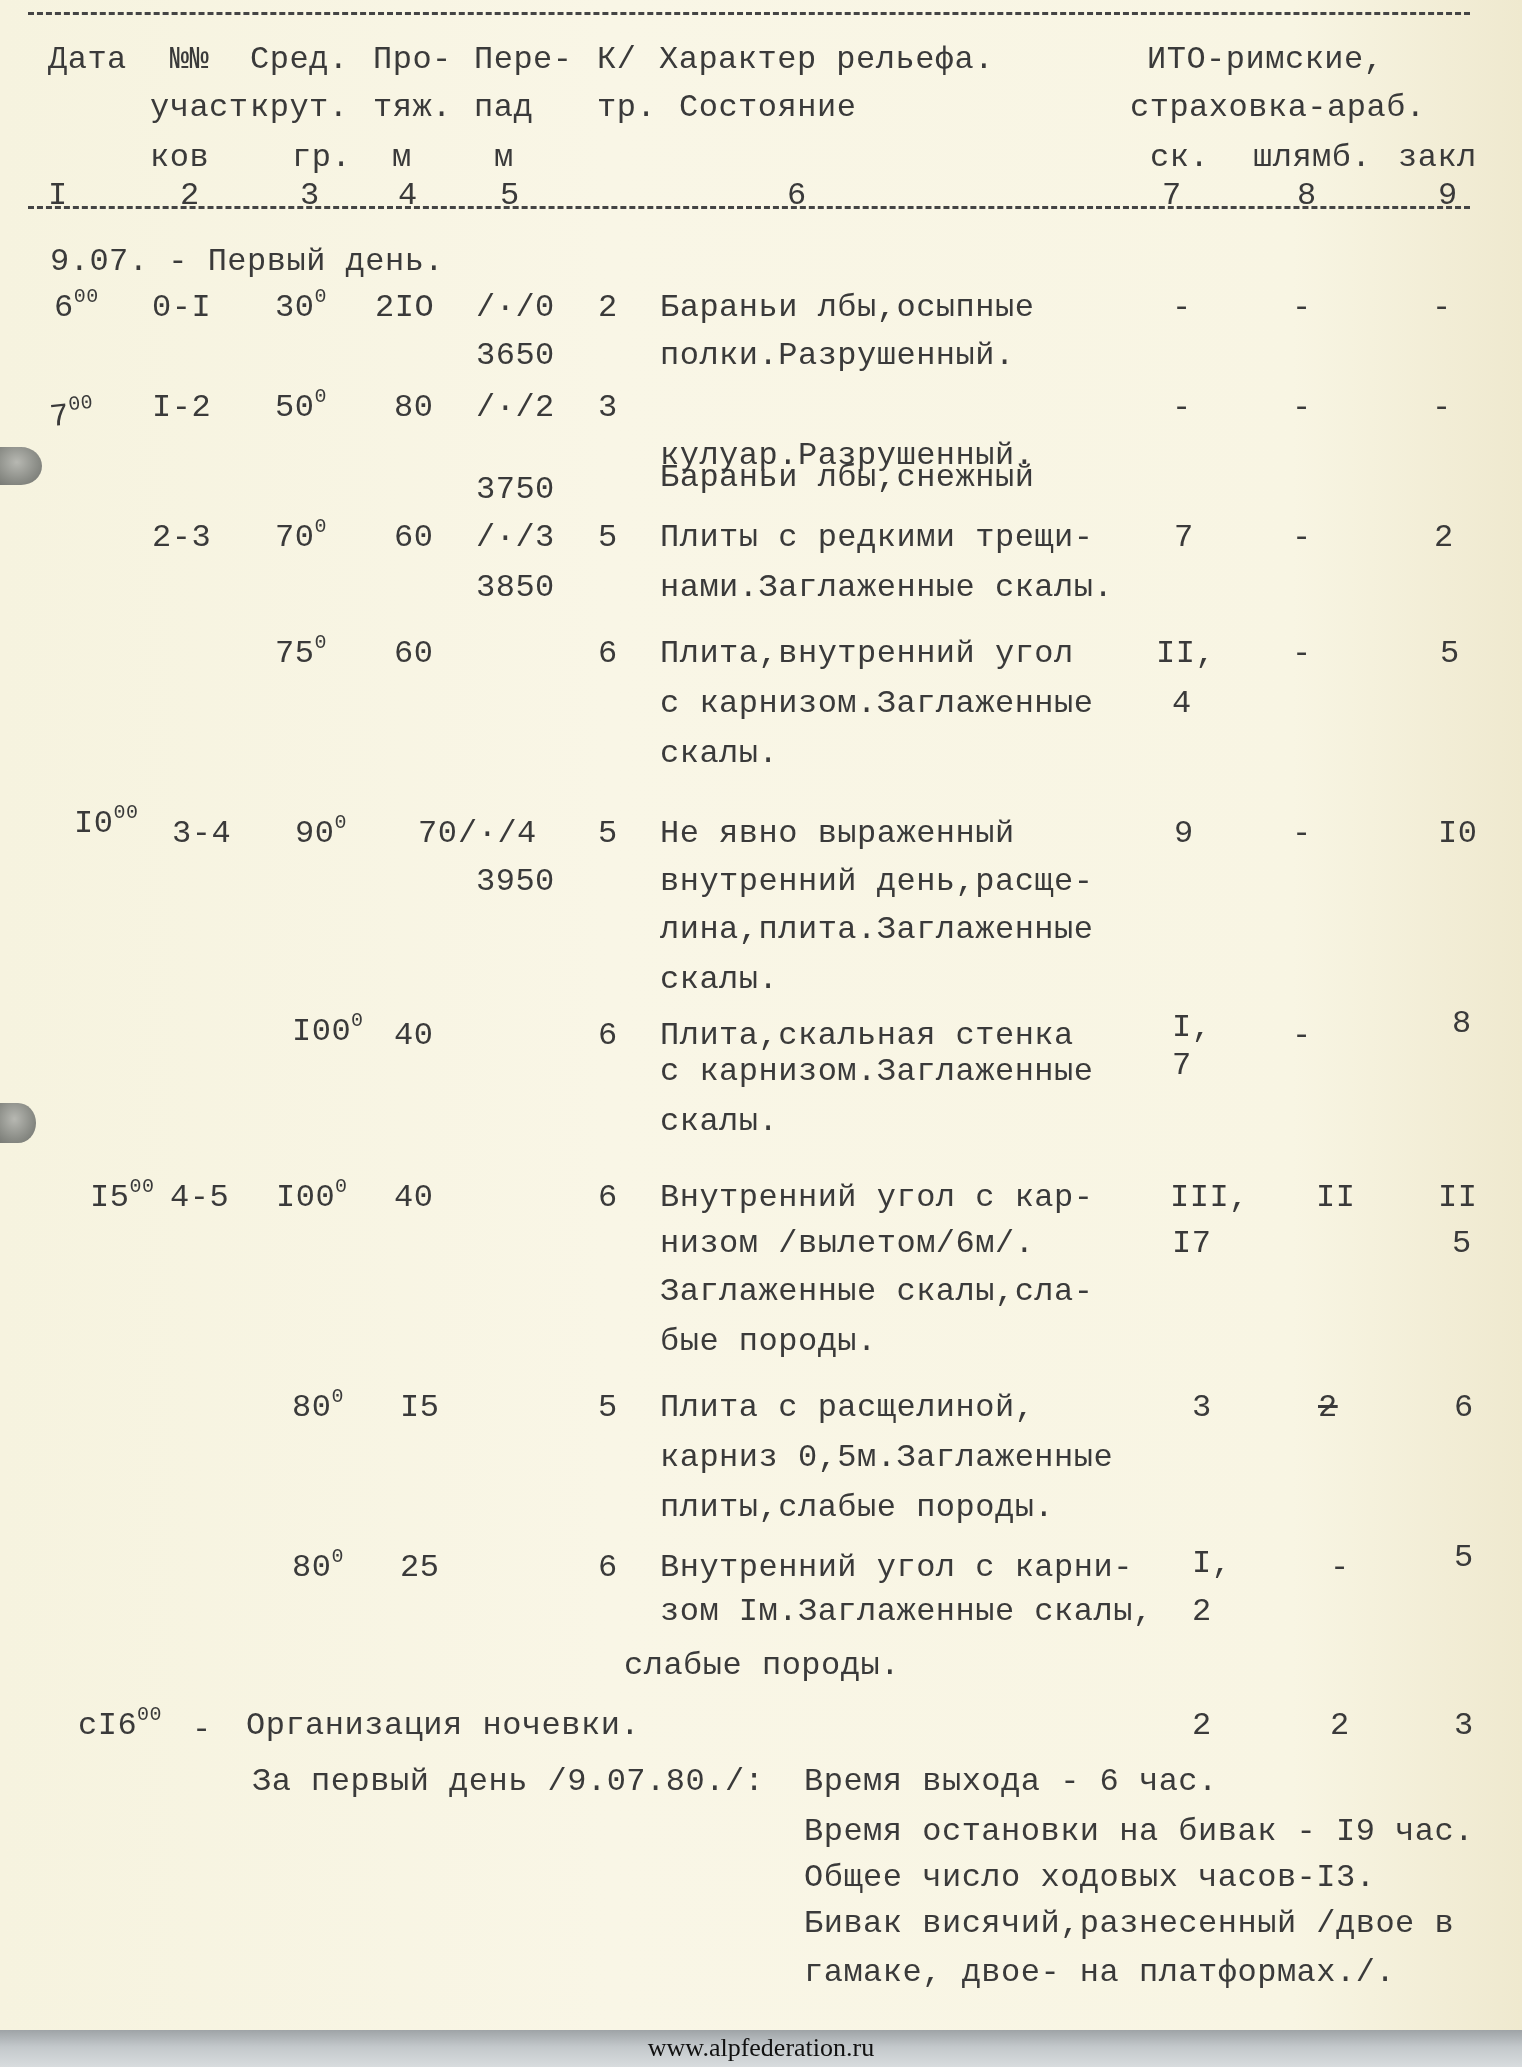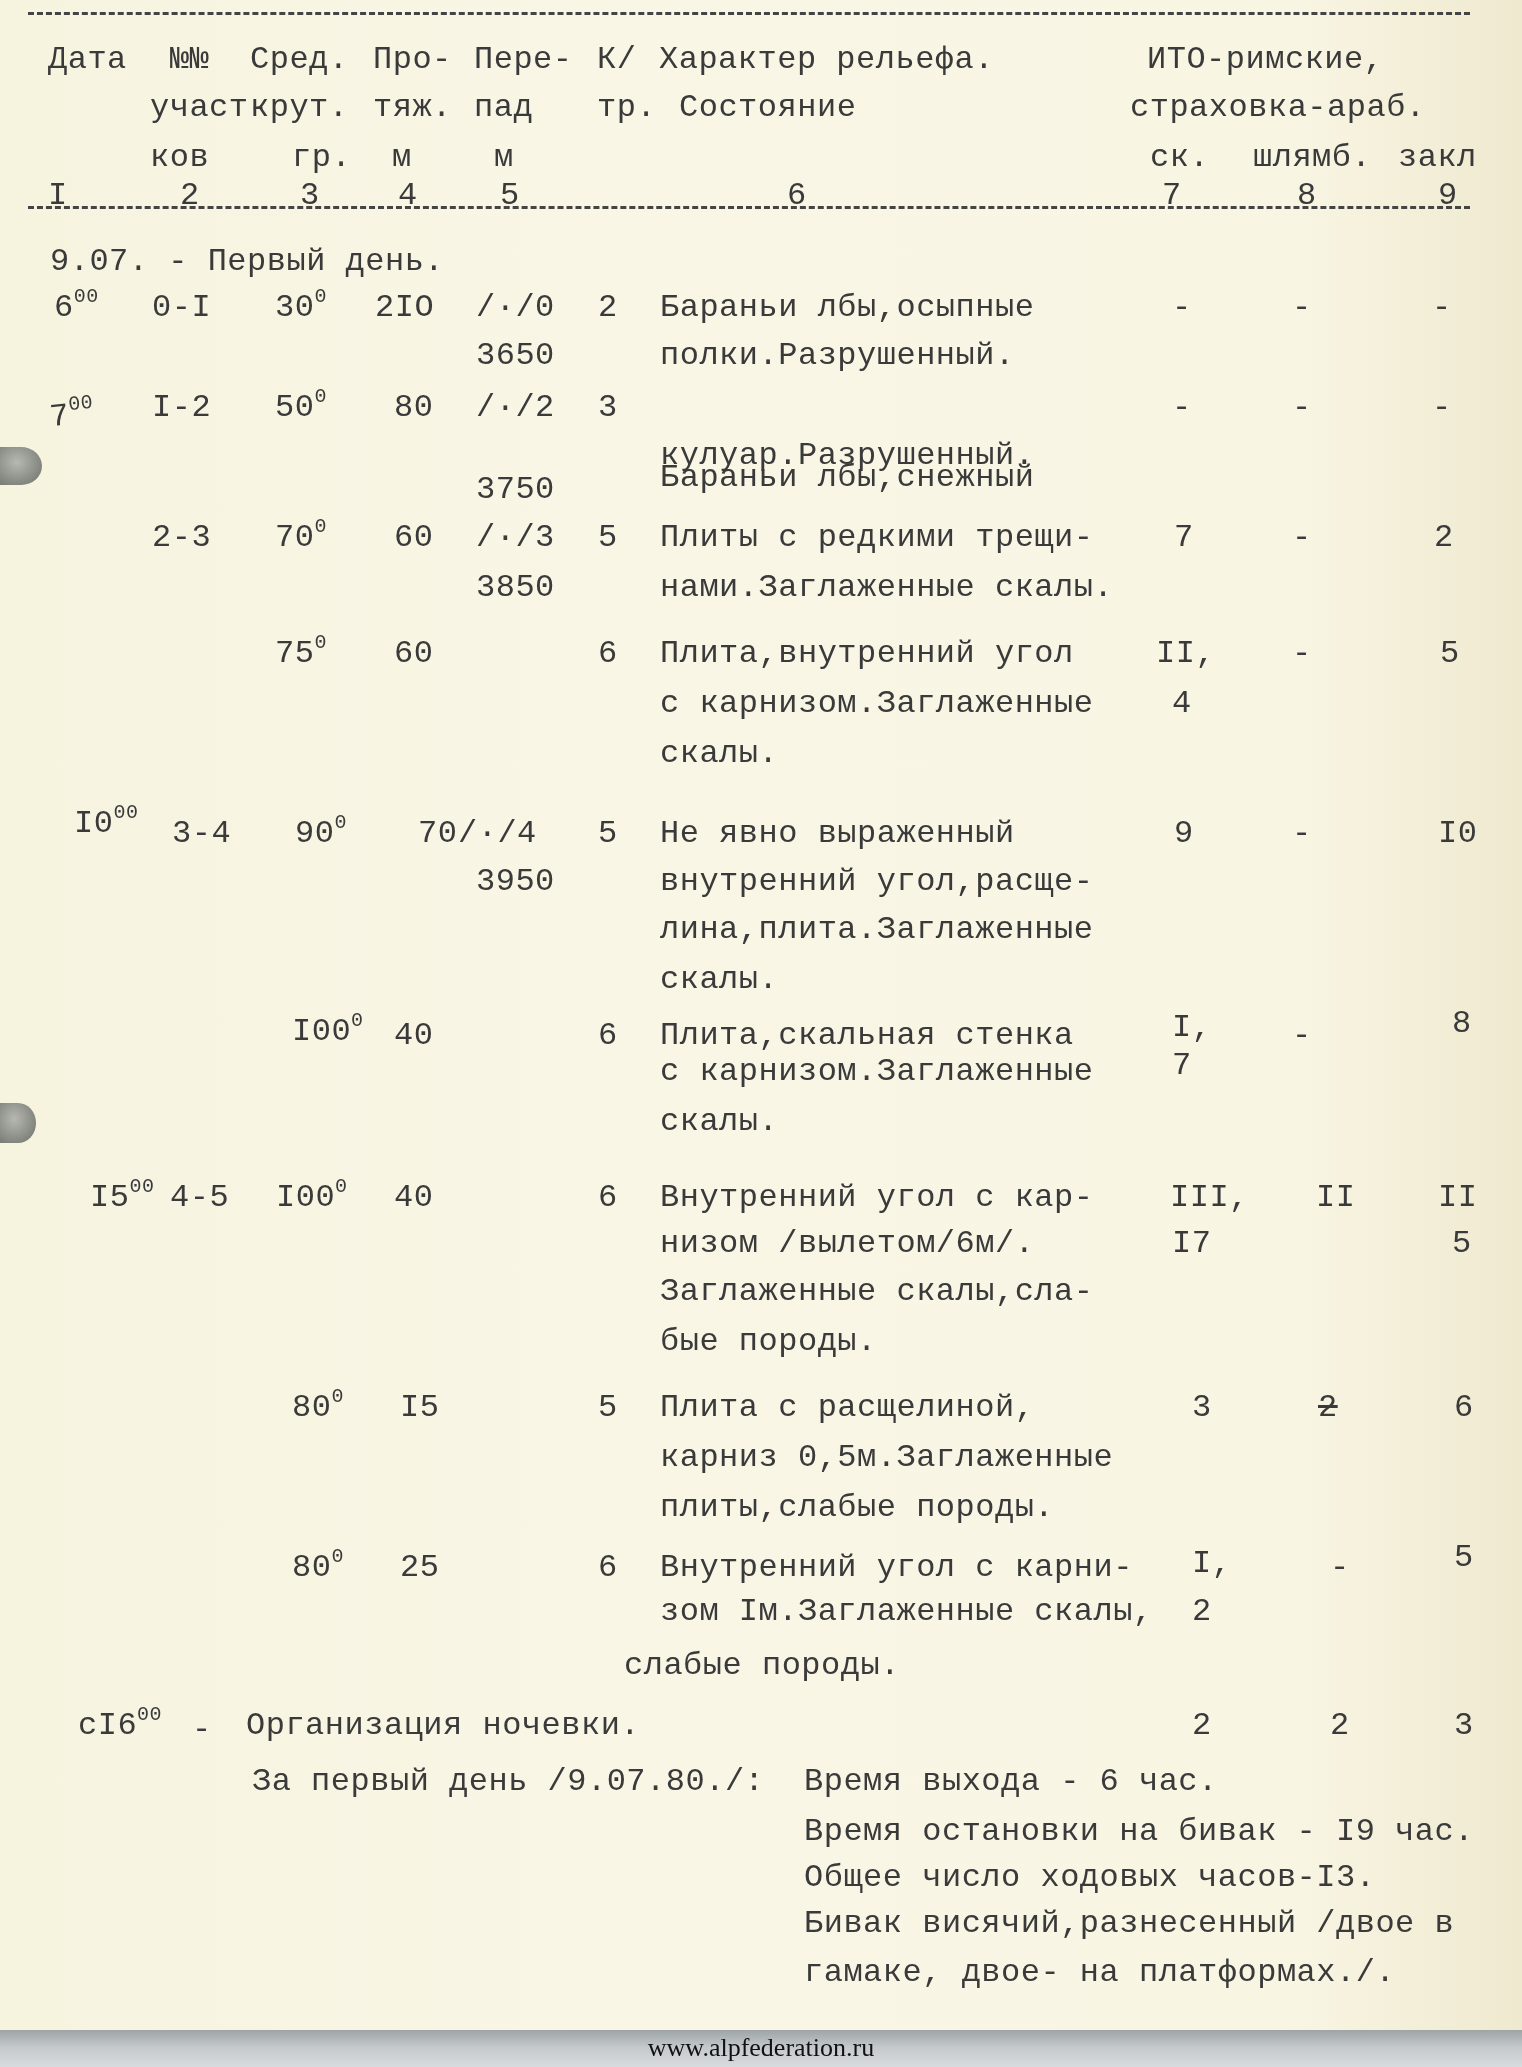--- a/index.html
+++ b/index.html
@@ -139,21 +139,21 @@
 
 <div>
   <span class="t" style="left:74px;top:806px;"><span>I0</span><span class="sup">00</span></span>
   <span class="t" style="left:172px;top:816px;">3-4</span>
   <span class="t" style="left:295px;top:816px;text-align:center;"><span>90</span><span class="sup">0</span></span>
   <span class="t" style="left:418px;top:816px;">70</span>
   <span class="t" style="left:458px;top:816px;">/·/4</span>
   <span class="t" style="left:476px;top:864px;">3950</span>
   <span class="t" style="left:598px;top:816px;">5</span>
   <span class="t" style="left:660px;top:816px;">Не явно выраженный</span>
-  <span class="t" style="left:660px;top:864px;">внутренний угол,расще-</span>
+  <span class="t" style="left:660px;top:864px;">внутренний день,расще-</span>
   <span class="t" style="left:660px;top:912px;">лина,плита.Заглаженные</span>
   <span class="t" style="left:660px;top:962px;">скалы.</span>
   <span class="t" style="left:1174px;top:816px;">9</span>
   <span class="t" style="left:1292px;top:816px;">-</span>
   <span class="t" style="left:1438px;top:816px;">I0</span>
 </div>
 
 <div>
   <span class="t" style="left:292px;top:1014px;"><span>I00</span><span class="sup">0</span></span>
   <span class="t" style="left:394px;top:1018px;">40</span>

